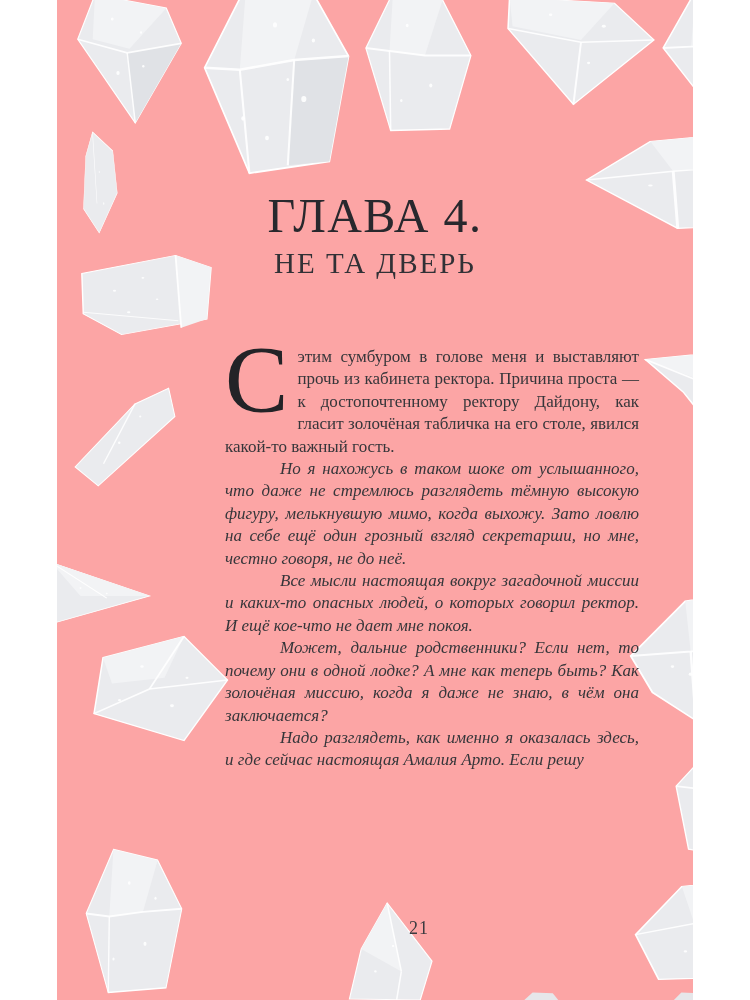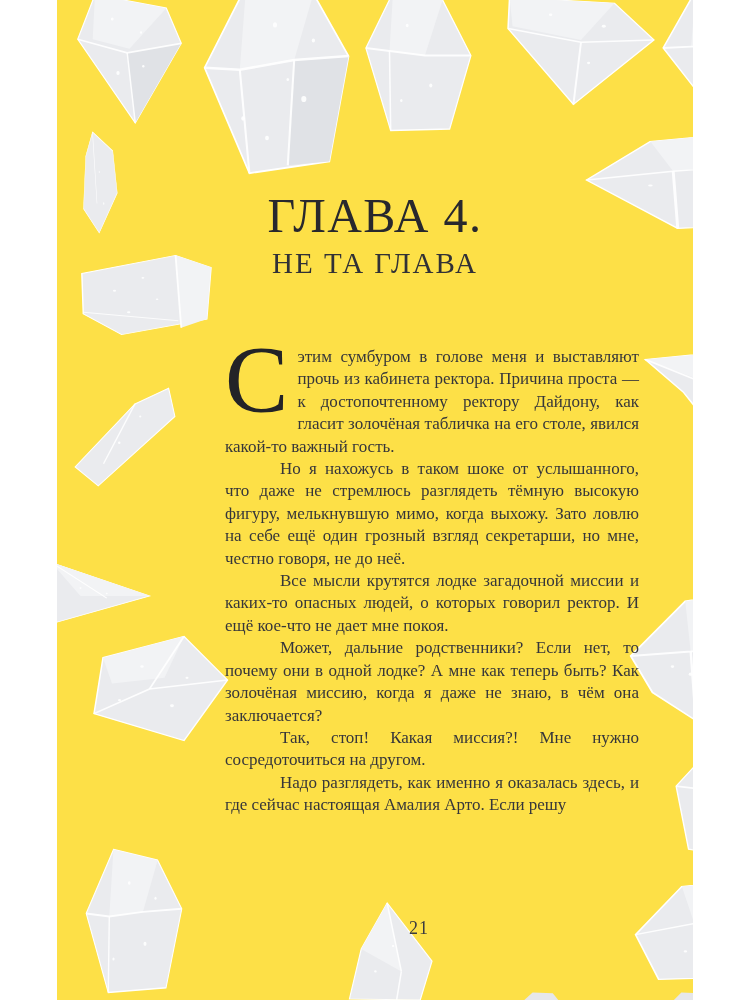--- a/index.html
+++ b/index.html
@@ -1,18 +1,18 @@
 <!DOCTYPE html>
 <html lang="ru"><head>
 <meta charset="utf-8">
 <style>
   html,body{margin:0;padding:0;background:#ffffff;}
   .page{
     position:relative;width:636px;height:1000px;margin:0 auto;
-    background:#fde047;overflow:hidden;
+    background:#fca5a5;overflow:hidden;
     font-family:"Liberation Serif","DejaVu Serif",serif;
   }
   
   .crystals{position:absolute;inset:0;z-index:0;}
   .crystal{position:absolute;display:block;}
   .crystal svg{width:100%;height:100%;display:block;}
   
   .chapter-header{
     position:absolute;left:0;top:190px;width:100%;
     text-align:center;z-index:2;color:#28282d;
@@ -22,21 +22,21 @@
   }
   .chapter-subtitle{
     margin:4px 0 0 0;font-size:29px;font-weight:400;letter-spacing:2px;color:#313136;
   }
   
   .body-text{
     position:absolute;left:168px;top:346px;width:414px;z-index:2;
     font-size:17px;line-height:22.4px;color:#36363a;text-align:justify;
   }
   .body-text p{margin:0;}
-  .para{text-indent:55px;}
+  .para{text-indent:55px;font-style:italic;}
   .dropcap{
     float:left;font-size:95px;line-height:67px;height:67px;
     padding:0 9px 0 0;margin-top:1px;color:#232327;
   }
   
   .page-footer{
     position:absolute;left:168px;top:902px;width:414px;z-index:2;
     text-align:center;font-size:18px;color:#3b3b40;letter-spacing:1px;
     transform:translateX(-13px);
     margin-top:16px;
@@ -323,29 +323,28 @@
     </span>
     <span class="crystal" style="left:613px;top:990px;width:38px;height:12px;">
       <svg viewBox="0 0 100 100" preserveAspectRatio="none">
         <polygon points="5,100 30,20 78,28 95,100" fill="#e6e7ea"></polygon>
       </svg>
     </span>
   </div>
 
   <header class="chapter-header">
     <h1 class="chapter-title">ГЛАВА 4.</h1>
-    <h2 class="chapter-subtitle">НЕ ТА ГЛАВА</h2>
+    <h2 class="chapter-subtitle">НЕ ТА ДВЕРЬ</h2>
   </header>
 
   <main class="body-text">
     <p class="opening"><span class="dropcap">С</span><span>этим сумбуром в голове меня и выставляют прочь из кабинета ректора. Причина проста — к достопочтенному ректору Дайдону, как гласит золочёная табличка на его столе, явился какой-то важный гость.</span></p>
     <p class="para">Но я нахожусь в таком шоке от услышанного, что даже не стремлюсь разглядеть тёмную высокую фигуру, мелькнувшую мимо, когда выхожу. Зато ловлю на себе ещё один грозный взгляд секретарши, но мне, честно говоря, не до неё.</p>
-    <p class="para">Все мысли крутятся лодке загадочной миссии и каких-то опасных людей, о которых говорил ректор. И ещё кое-что не дает мне покоя.</p>
+    <p class="para">Все мысли настоящая вокруг загадочной миссии и каких-то опасных людей, о которых говорил ректор. И ещё кое-что не дает мне покоя.</p>
     <p class="para">Может, дальние родственники? Если нет, то почему они в одной лодке? А мне как теперь быть? Как золочёная миссию, когда я даже не знаю, в чём она заключается?</p>
-    <p class="para">Так, стоп! Какая миссия?! Мне нужно сосредоточиться на другом.</p>
     <p class="para">Надо разглядеть, как именно я оказалась здесь, и где сейчас настоящая Амалия Арто. Если решу</p>
   </main>
 
   <footer class="page-footer">
     <span>21</span>
   </footer>
 
 </div>
 
 </body></html>

